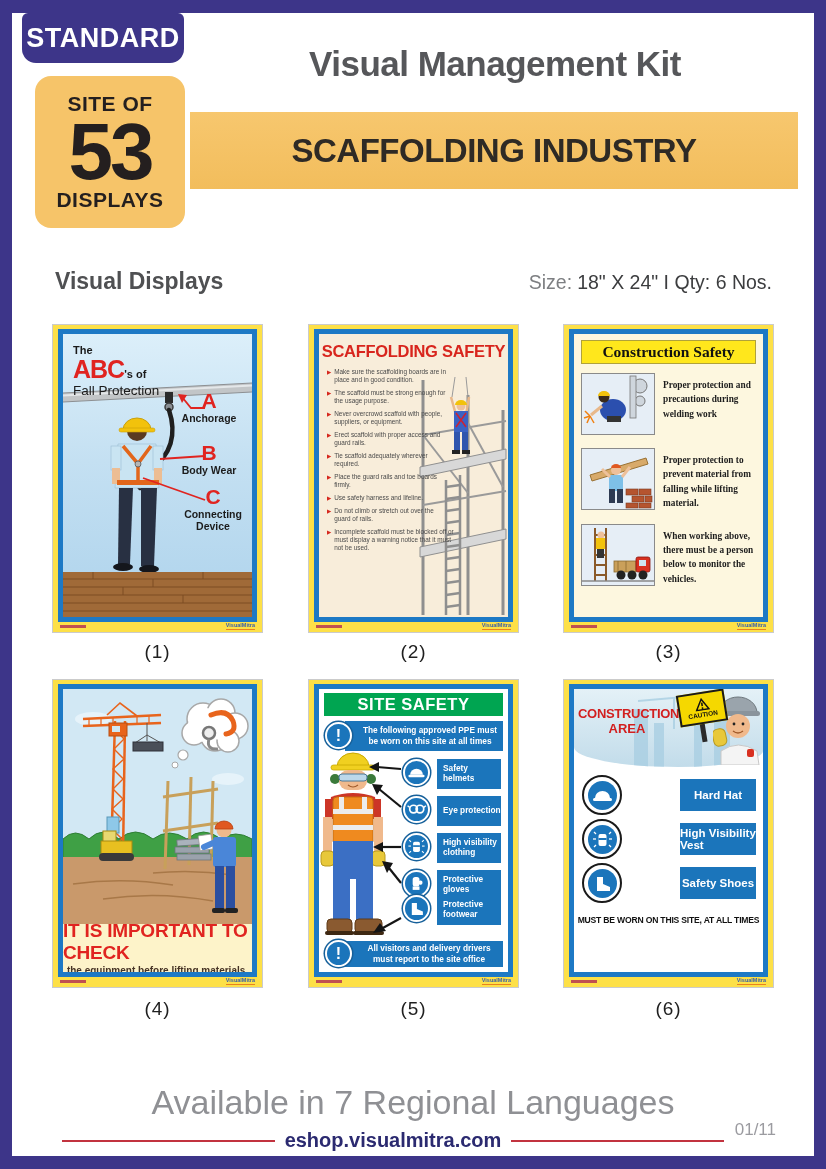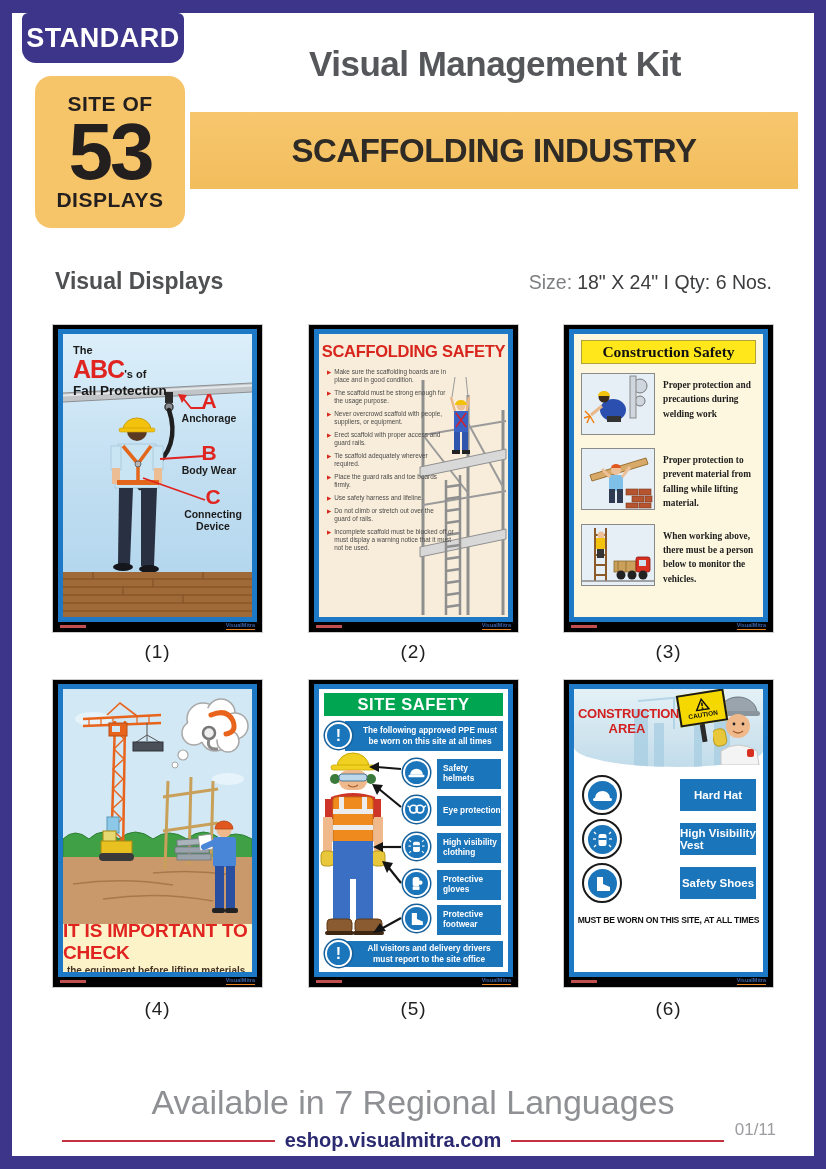--- a/index.html
+++ b/index.html
@@ -22,38 +22,38 @@
   .kit-title{position:absolute;left:200px;top:44px;width:590px;margin:0;text-align:center;
     font-size:35px;font-weight:800;color:#56575a;letter-spacing:-.5px;}
   .industry-banner{position:absolute;left:190px;top:112px;width:608px;height:77px;
     background:linear-gradient(180deg,#f7c76e,#f2bd5c);display:flex;align-items:center;justify-content:center;}
   .industry-banner span{font-size:33px;font-weight:800;color:#2e2a25;letter-spacing:-.5px;}
   .section-heading{position:absolute;left:55px;top:268px;margin:0;font-size:23px;font-weight:800;color:#4f5052;}
   .size-qty{position:absolute;right:54px;top:271px;font-size:19.5px;}
   .size-label{color:#7d7f82;margin-right:5px;}
   .size-value{color:#3c3d3f;}
   
-  .poster{position:absolute;width:211px;height:309px;background:#000000;border:1px solid #cbcbcb;
+  .poster{position:absolute;width:211px;height:309px;background:#fde047;border:1px solid #cbcbcb;
     box-sizing:border-box;display:flex;flex-direction:column;padding:4px 5px 1px 5px;}
   .frame{flex:1;border:5px solid #1d79c5;position:relative;overflow:hidden;background:#fff;}
   .pfoot{height:9px;display:flex;justify-content:space-between;align-items:center;padding:0 2px;}
   .pcode{width:26px;height:3px;background:#c05050;}
   .pbrand{font-size:5.5px;line-height:1;color:#3a62a8;font-weight:bold;border-bottom:1px solid #e8821e;}
   #p1{left:52px;top:324px;} #p2{left:308px;top:324px;} #p3{left:563px;top:324px;}
   #p4{left:52px;top:679px;} #p5{left:308px;top:679px;} #p6{left:563px;top:679px;}
   .pnum{position:absolute;width:211px;text-align:center;font-size:19px;color:#1f1f1f;letter-spacing:1px;}
   .n1{left:52px;top:641px;} .n2{left:308px;top:641px;} .n3{left:563px;top:641px;}
   .n4{left:52px;top:998px;} .n5{left:308px;top:998px;} .n6{left:563px;top:998px;}
   
   #p1 .frame{background:linear-gradient(180deg,#dceffa 0%,#c4e0f2 45%,#aed3ec 100%);}
   .p1-title{position:absolute;top:10px;left:10px;line-height:1.1;color:#1a1a1a;z-index:2;}
   .p1-the{font-size:11px;font-weight:700;}
   .p1-abc{font-size:25px;font-weight:800;color:#e02420;letter-spacing:-1px;}
   .p1-sof{font-size:11px;font-weight:700;}
-  .p1-fp{font-size:13.5px;font-weight:700;text-align:center;}
+  .p1-fp{font-size:13.5px;font-weight:400;text-align:center;}
   .p1-co{position:absolute;width:74px;text-align:center;z-index:3;}
   .p1-co .letter{font-size:21px;font-weight:800;color:#e02420;line-height:1;}
   .p1-co .lbl{font-size:10.5px;font-weight:800;color:#1c1c1c;margin-top:2px;line-height:1.1;}
   .co1{right:6px;top:56px;} .co2{right:6px;top:108px;} .co3{right:2px;top:152px;}
   .p1-svg{position:absolute;left:0;top:0;width:100%;height:100%;}
   
   #p2 .frame{background:#f8edda;}
   .p2-title{margin-top:8px;text-align:center;font-size:16.5px;font-weight:800;color:#d8251d;letter-spacing:-.3px;}
   .p2-list{position:absolute;left:8px;top:34px;width:122px;z-index:2;}
   .p2-item{display:flex;margin-bottom:5px;font-size:6.4px;line-height:1.25;color:#4a4a4a;}
@@ -86,21 +86,21 @@
     font-weight:800;font-size:8.3px;line-height:1.3;display:flex;align-items:center;justify-content:center;
     text-align:center;padding:0 4px 0 16px;box-sizing:border-box;z-index:2;}
   .p5-botnotice{position:absolute;left:26px;right:5px;top:252px;height:26px;background:#1b75bb;color:#fff;
     font-weight:800;font-size:8.3px;line-height:1.3;display:flex;align-items:center;justify-content:center;
     text-align:center;padding:0 4px 0 14px;box-sizing:border-box;z-index:2;}
   .p5-ico{position:absolute;left:84px;width:27px;height:27px;border-radius:50%;background:#1b75bb;
     border:2px solid #fff;box-shadow:0 0 0 1.5px #16609a;box-sizing:border-box;display:flex;
     align-items:center;justify-content:center;z-index:3;}
   .p5-lab{position:absolute;left:118px;width:64px;height:30px;background:#1b75bb;color:#fff;font-weight:800;
     font-size:8.3px;line-height:1.2;display:flex;align-items:center;padding-left:6px;box-sizing:border-box;z-index:2;}
-  .p5r1{top:70px;} .p5r2{top:107px;} .p5r3{top:144px;} .p5r4{top:181px;} .p5r5{top:216px;}
+  .p5r1{top:70px;} .p5r2{top:107px;} .p5r3{top:144px;} .p5r4{top:181px;} .p5r5{top:206px;}
   .p5-worker{position:absolute;left:0;top:58px;width:84px;height:200px;z-index:1;}
   .p5-arrows{position:absolute;left:0;top:0;width:100%;height:100%;z-index:2;pointer-events:none;}
   
   #p6 .frame{background:#ffffff;}
   .p6-head{position:absolute;left:0;top:0;right:0;height:78px;overflow:hidden;
     background:linear-gradient(180deg,#e4f1f7,#c2dcea);border-radius:0 0 45% 55% / 0 0 16px 20px;}
   .p6-area{position:absolute;left:4px;top:18px;width:98px;text-align:center;color:#d21f1f;
     font-weight:800;line-height:1.15;z-index:2;}
   .p6-area .l1{font-size:13px;letter-spacing:-.3px;}
   .p6-area .l2{font-size:13px;}

